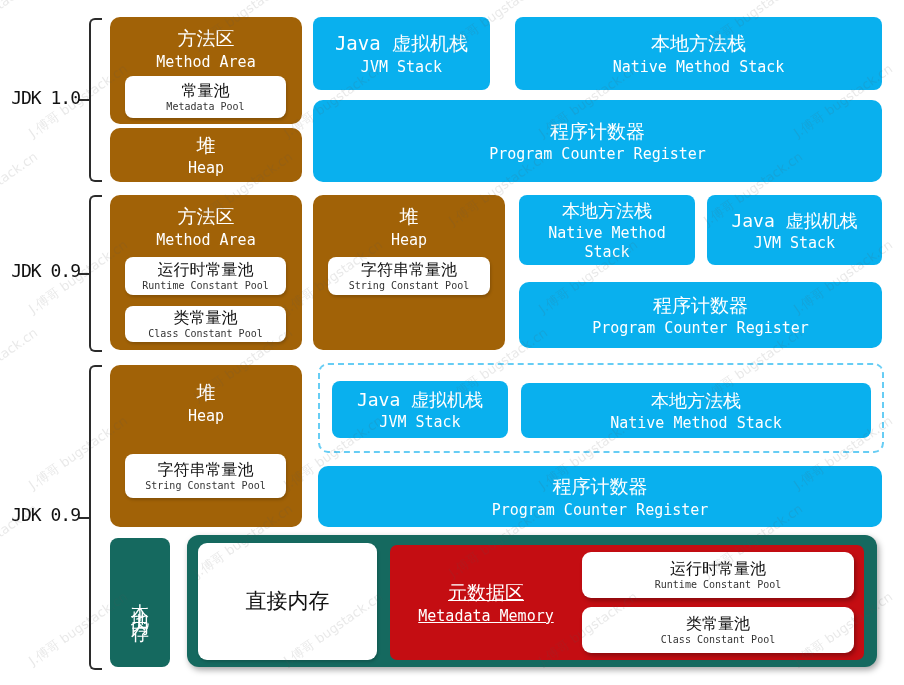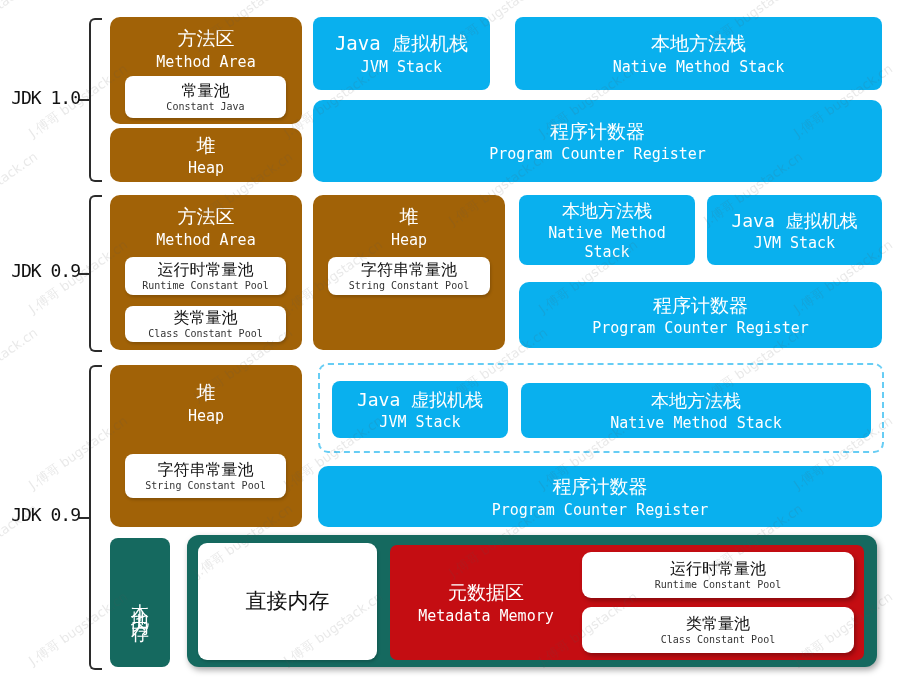--- a/index.html
+++ b/index.html
@@ -44,21 +44,21 @@
   .pool .en{font-size:10px;line-height:1.3;color:#333;}
   .dashed{
     position:absolute;border:2px dashed #67cdf4;border-radius:10px;z-index:1;background:transparent;
   }
   .vertical-text{
     writing-mode:vertical-rl;text-orientation:upright;letter-spacing:7px;
     font-size:18px;line-height:1;
   }
   .native-container{box-shadow:2px 3px 6px rgba(0,0,0,.35);}
   .meta-row{display:flex;height:100%;}
-  .meta-label{flex:0 0 192px;display:flex;flex-direction:column;justify-content:center;align-items:center;}
+  .meta-label{flex:0 0 192px;display:flex;flex-direction:column;justify-content:center;align-items:center;text-decoration:underline;}
   .meta-pools{flex:1;display:flex;flex-direction:column;justify-content:center;gap:9px;padding:7px 10px 7px 0;}
   .meta-pools .pool{position:relative;box-shadow:2px 3px 4px rgba(0,0,0,.28);border-radius:9px;}
 </style>
 </head>
 <body>
 
 <div class="canvas">
 
   <div class="watermarks">
       <span style="left: -70px; top: 4px;">J.傅哥 bugstack.cn</span>
@@ -98,21 +98,21 @@
   <div class="bracket" style="left:89px;top:18px;height:160px"></div>
   <div class="jdk-label" style="left:2px;top:87px">JDK 1.0</div>
 
   <div class="box green" style="left:110px;top:17px;width:192px;height:107px">
     <div style="padding-top:8px">
       <div class="zh">方法区</div>
       <div class="en">Method Area</div>
     </div>
     <div class="pool" style="left:15px;top:59px;width:161px;height:42px">
       <div class="zh">常量池</div>
-      <div class="en">Constant Java</div>
+      <div class="en">Metadata Pool</div>
     </div>
   </div>
 
   <div class="box green center-v" style="left:110px;top:128px;width:192px;height:54px">
     <div class="zh">堆</div>
     <div class="en">Heap</div>
   </div>
 
   <div class="box blue center-v" style="left:313px;top:17px;width:177px;height:73px;border-radius:8px">
     <div class="zh">Java 虚拟机栈</div>

